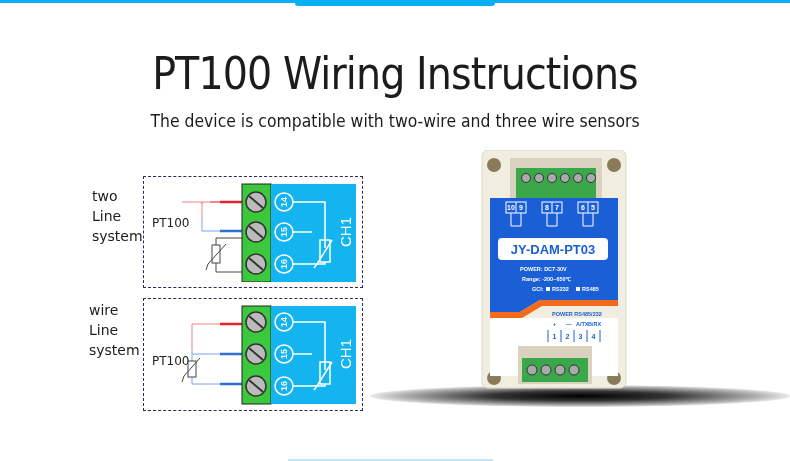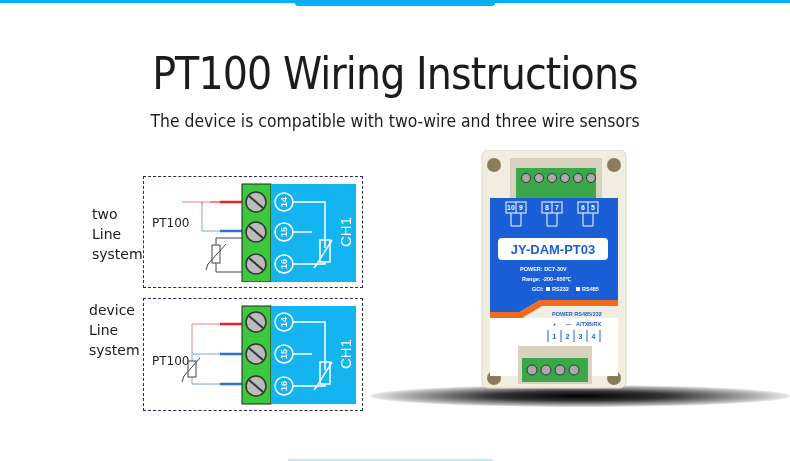--- a/index.html
+++ b/index.html
@@ -18,21 +18,21 @@
 </style>
 </head>
 <body>
 
 <div class="topline"></div>
 <div class="toptab"></div>
 
 <div class="title">PT100 Wiring Instructions</div>
 <div class="subtitle">The device is compatible with two-wire and three wire sensors</div>
 
-<div class="label-block" style="left:92px;top:204px;">
+<div class="label-block" style="left:92px;top:186px;">
   <div>two</div>
   <div>Line</div>
   <div>system</div>
 </div>
 <div class="dash-box" style="left:143px;top:176px;width:218px;height:110px;"></div>
 <div class="pt-label" style="left:152px;top:209px;">PT100</div>
 <svg class="diagram" style="left:180px;top:182px;" width="185" height="100">
 
   <polyline points="62,20 30,20" stroke="#e8232a" stroke-width="1" fill="none"></polyline>
   <line x1="30" y1="20" x2="30" y2="20" stroke="#e8232a"></line>
@@ -73,21 +73,21 @@
     <rect x="140" y="58" width="10" height="22"></rect>
     <polyline points="134,86 137,82 152,58"></polyline>
   </g>
   <text x="104" y="20" font-size="9" font-weight="bold" fill="#fff" text-anchor="middle" transform="rotate(-90 104 20)" dy="3" font-family="Liberation Sans, sans-serif">14</text>
   <text x="104" y="50" font-size="9" font-weight="bold" fill="#fff" text-anchor="middle" transform="rotate(-90 104 50)" dy="3" font-family="Liberation Sans, sans-serif">15</text>
   <text x="104" y="82" font-size="9" font-weight="bold" fill="#fff" text-anchor="middle" transform="rotate(-90 104 82)" dy="3" font-family="Liberation Sans, sans-serif">16</text>
   <text x="166" y="50" font-size="15" fill="#fff" text-anchor="middle" transform="rotate(-90 166 50)" dy="5" font-family="Liberation Sans, sans-serif">CH1</text>
 </svg>
 
 <div class="label-block" style="left:89px;top:300px;">
-  <div>device</div>
+  <div>wire</div>
   <div>Line</div>
   <div>system</div>
 </div>
 <div class="dash-box" style="left:143px;top:298px;width:218px;height:111px;"></div>
 <div class="pt-label" style="left:152px;top:347px;">PT100</div>
 <svg class="diagram" style="left:180px;top:304px;" width="185" height="102">
   <polyline points="12,20 12,45" stroke="#f08080" stroke-width="1" fill="none"></polyline>
   <line x1="12" y1="20" x2="62" y2="20" stroke="#f08080" stroke-width="1"></line>
   <line x1="40" y1="20" x2="62" y2="20" stroke="#e8232a" stroke-width="2.5"></line>
   <line x1="12" y1="45" x2="12" y2="80" stroke="#7ba3e6" stroke-width="1"></line>

